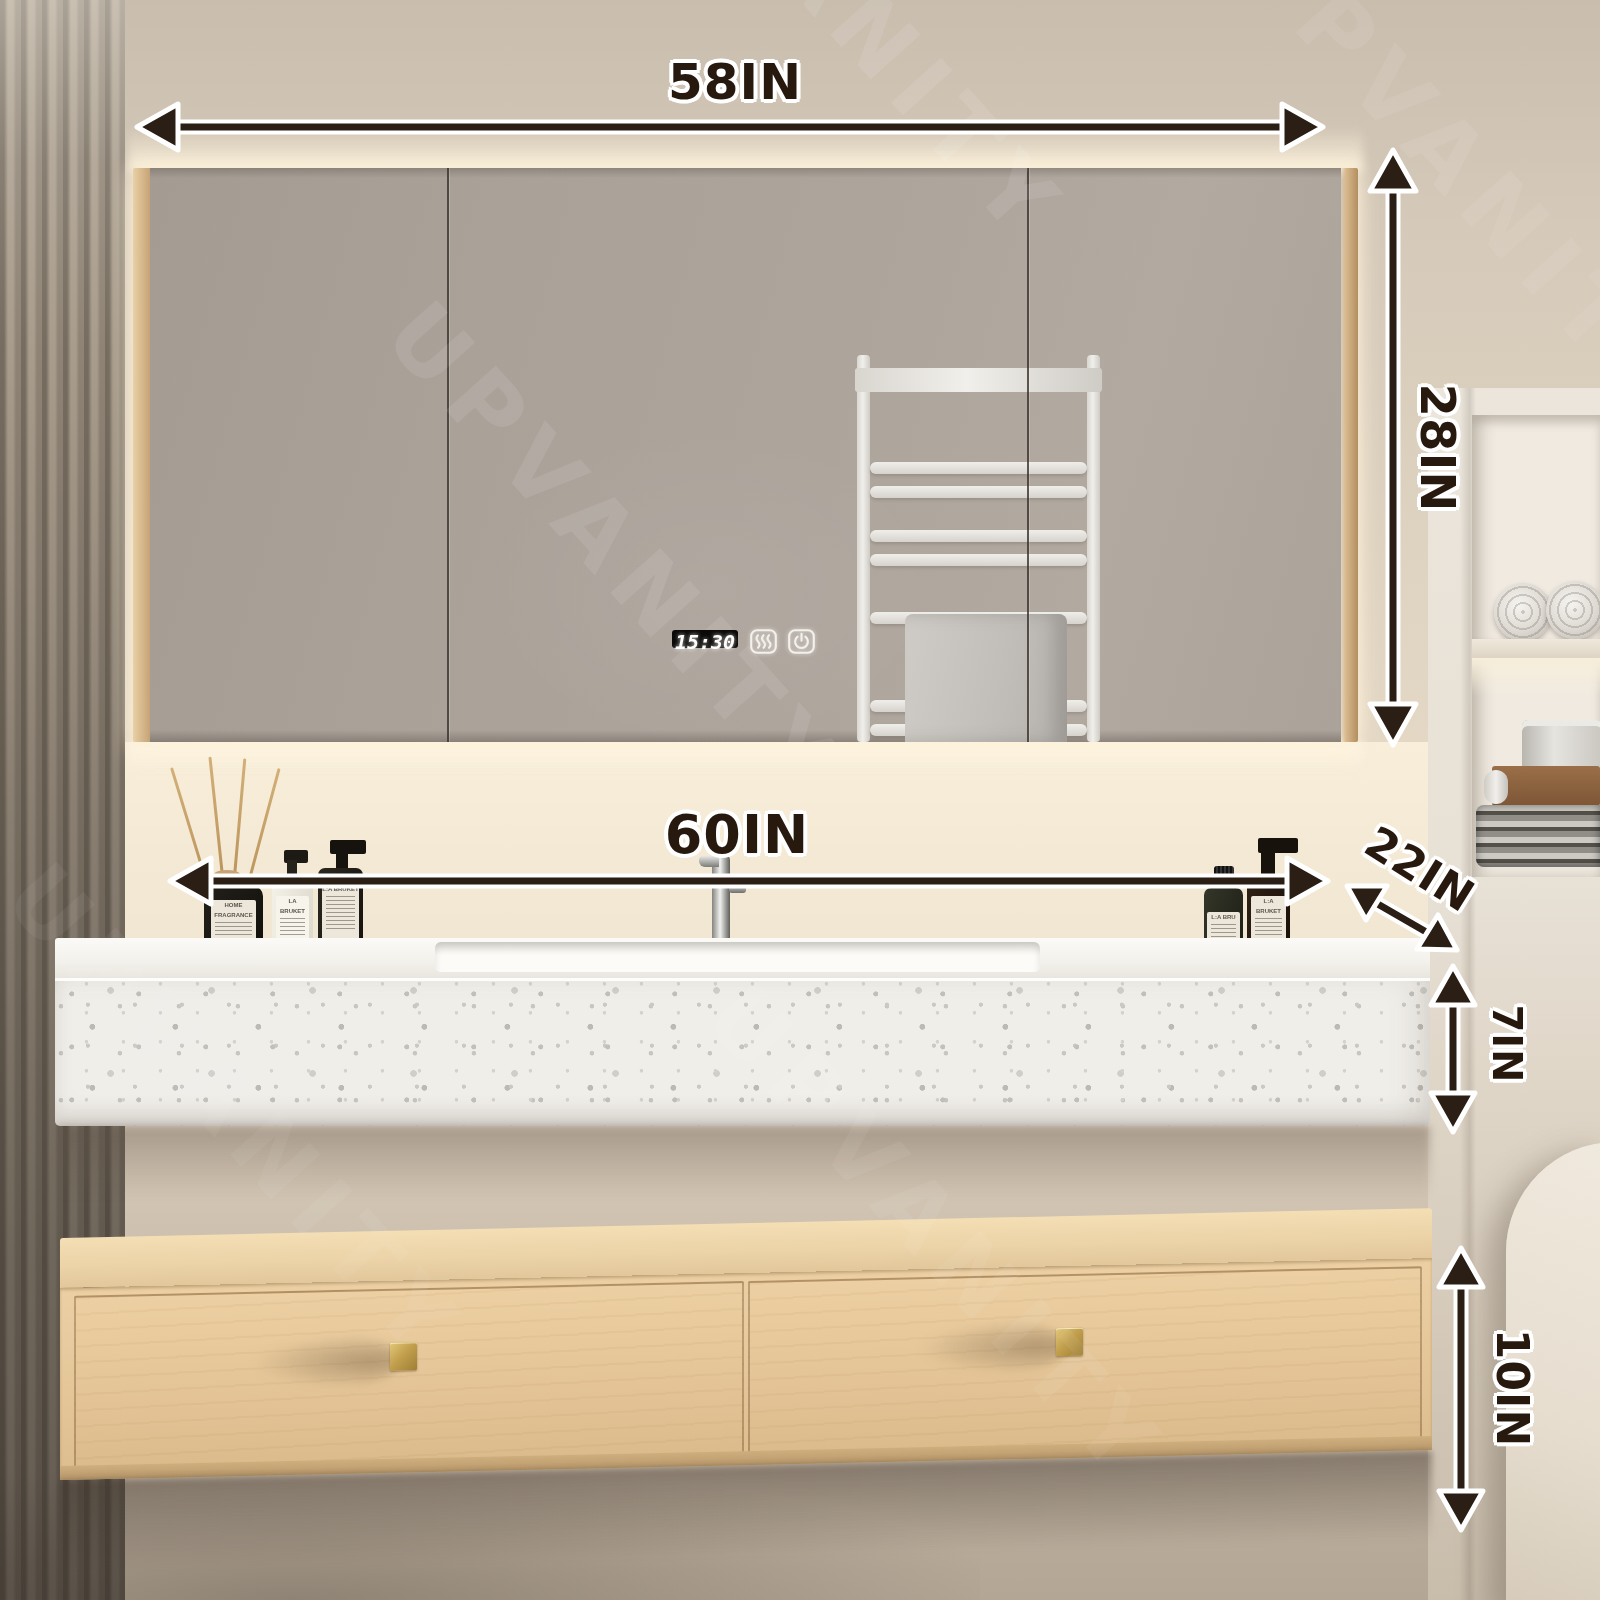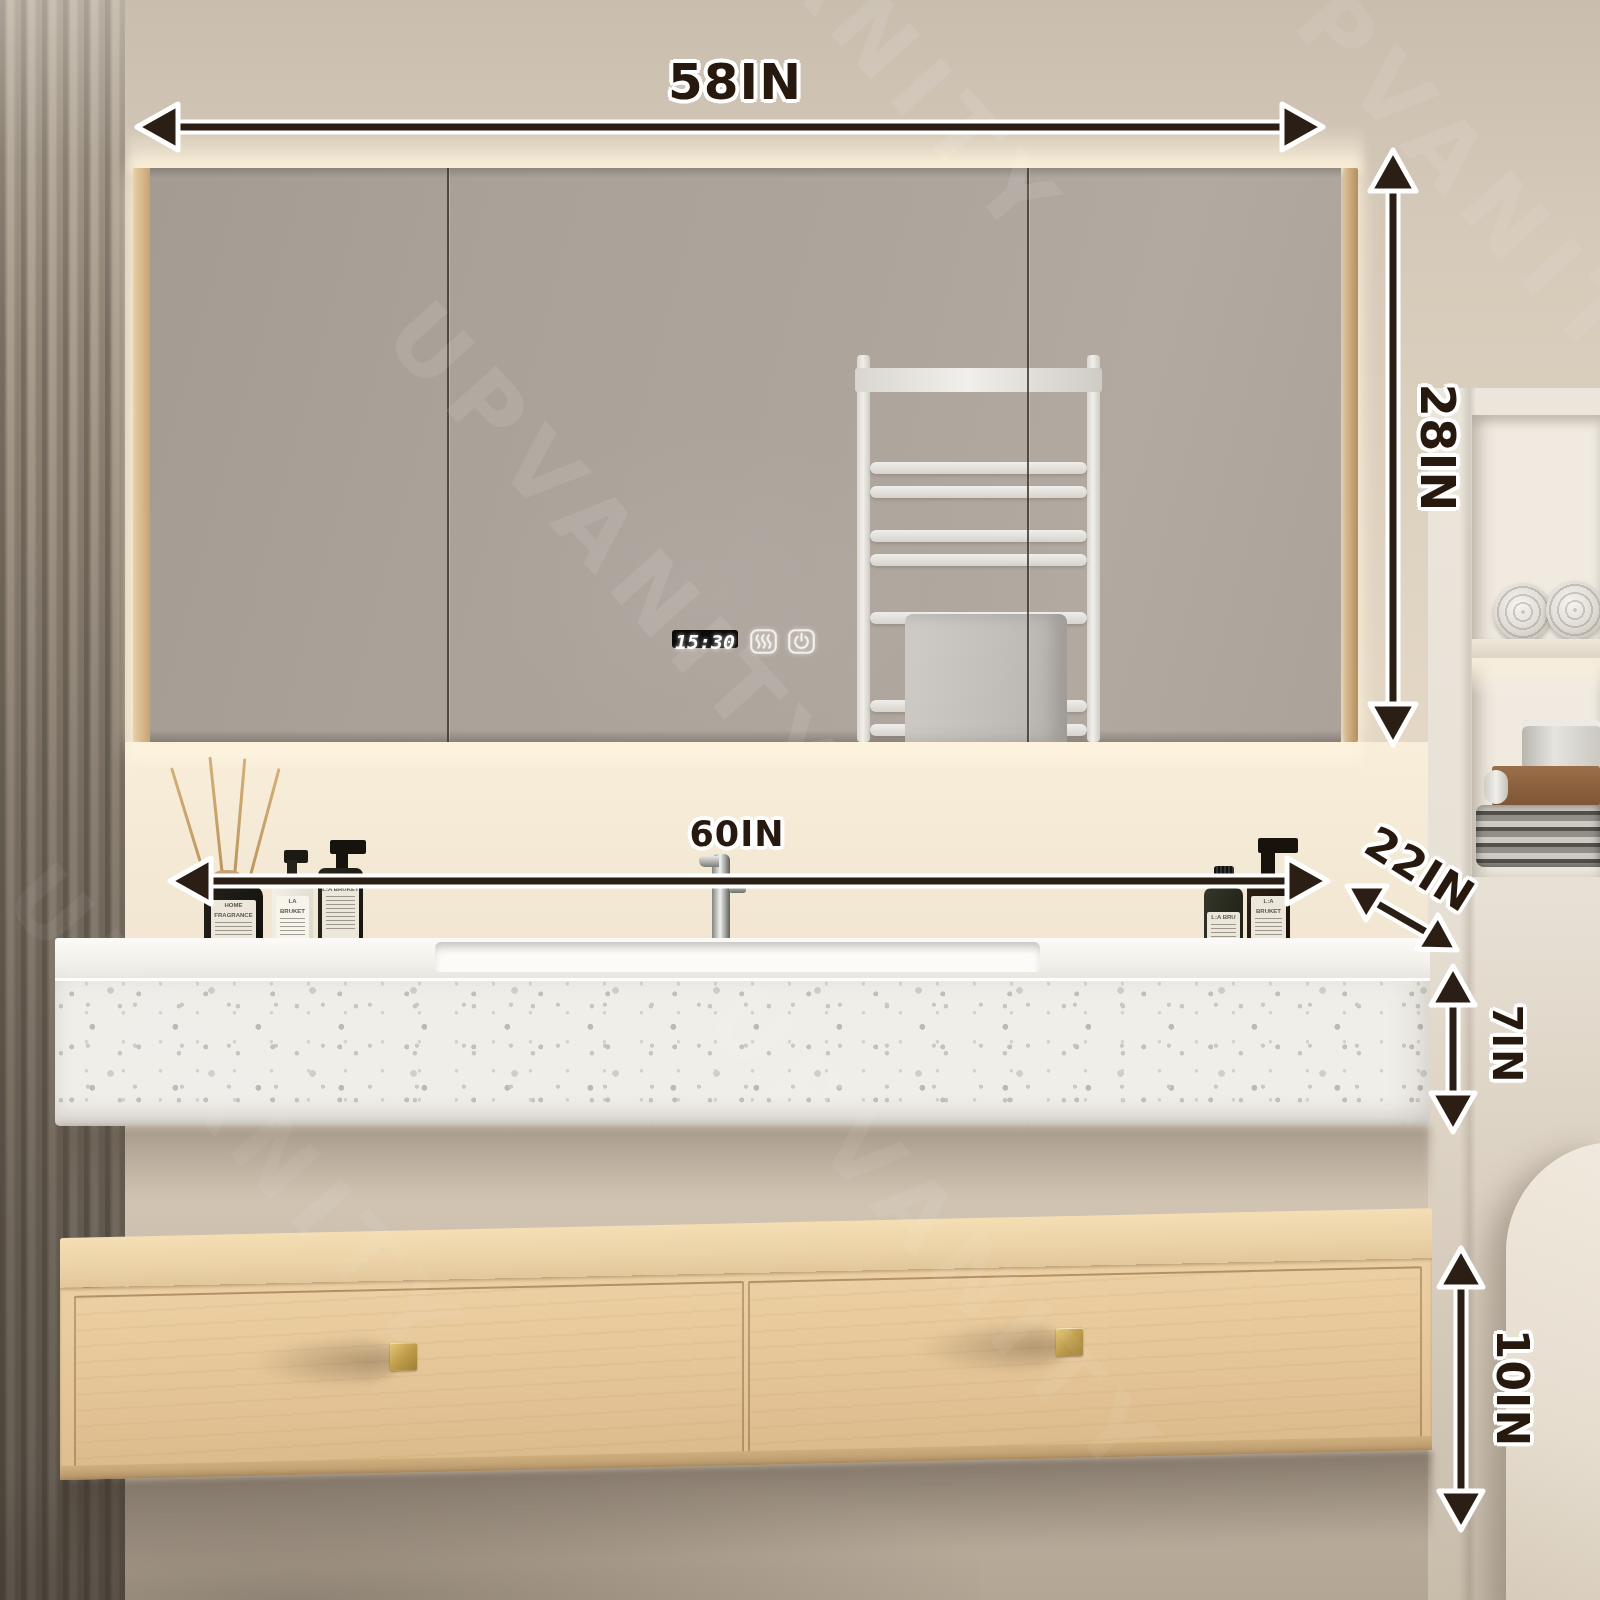--- a/index.html
+++ b/index.html
@@ -284,18 +284,18 @@
     <g stroke-linejoin="round">
       <line x1="1461" y1="1281" x2="1461" y2="1497" stroke="#fff" stroke-width="15"></line>
       <line x1="1461" y1="1281" x2="1461" y2="1497" stroke="#2b1f15" stroke-width="7"></line>
       <polygon points="1461,1248 1439,1287 1483,1287" fill="#2b1f15" stroke="#fff" stroke-width="5"></polygon>
       <polygon points="1461,1530 1439,1491 1483,1491" fill="#2b1f15" stroke="#fff" stroke-width="5"></polygon>
     </g>
   </svg>
 
   <div class="dim-label" style="left:735px;top:82px;font-size:50px;transform:translate(-50%,-50%);">58IN</div>
   <div class="dim-label" style="left:1438px;top:448px;font-size:48px;transform:translate(-50%,-50%) rotate(90deg);">28IN</div>
-  <div class="dim-label" style="left:737px;top:834px;font-size:35px;transform:translate(-50%,-50%);">60IN</div>
+  <div class="dim-label" style="left:737px;top:834px;font-size:54px;transform:translate(-50%,-50%);">60IN</div>
   <div class="dim-label" style="left:1420px;top:869px;font-size:44px;transform:translate(-50%,-50%) rotate(32deg);">22IN</div>
   <div class="dim-label" style="left:1507px;top:1044px;font-size:40px;transform:translate(-50%,-50%) rotate(90deg);">7IN</div>
   <div class="dim-label" style="left:1512px;top:1388px;font-size:44px;transform:translate(-50%,-50%) rotate(90deg);">10IN</div>
 
 </div>
 
 </body></html>

